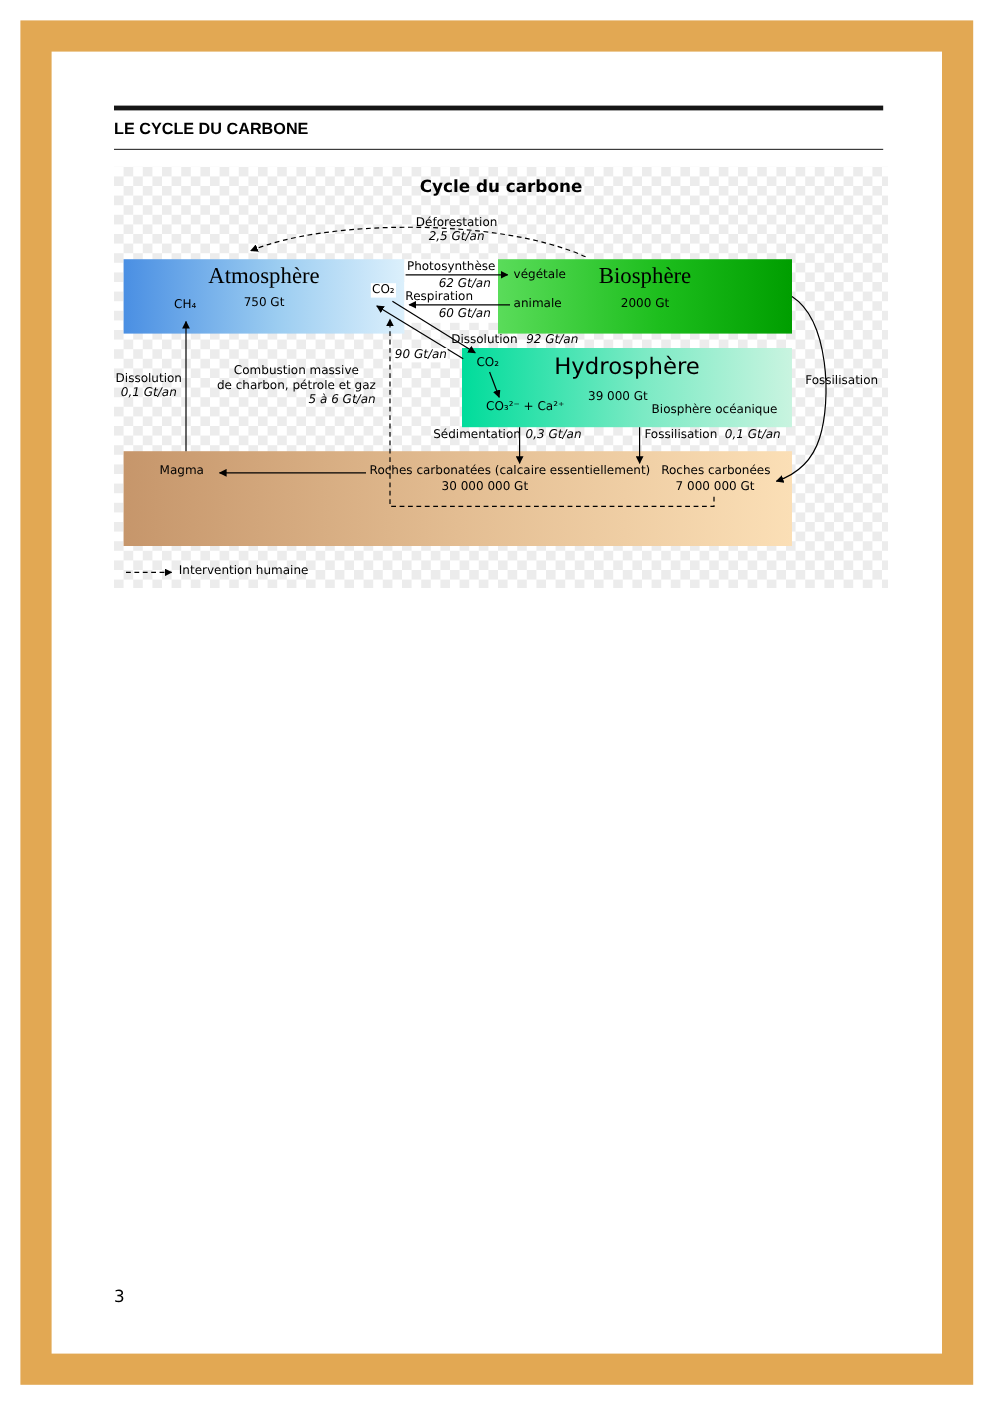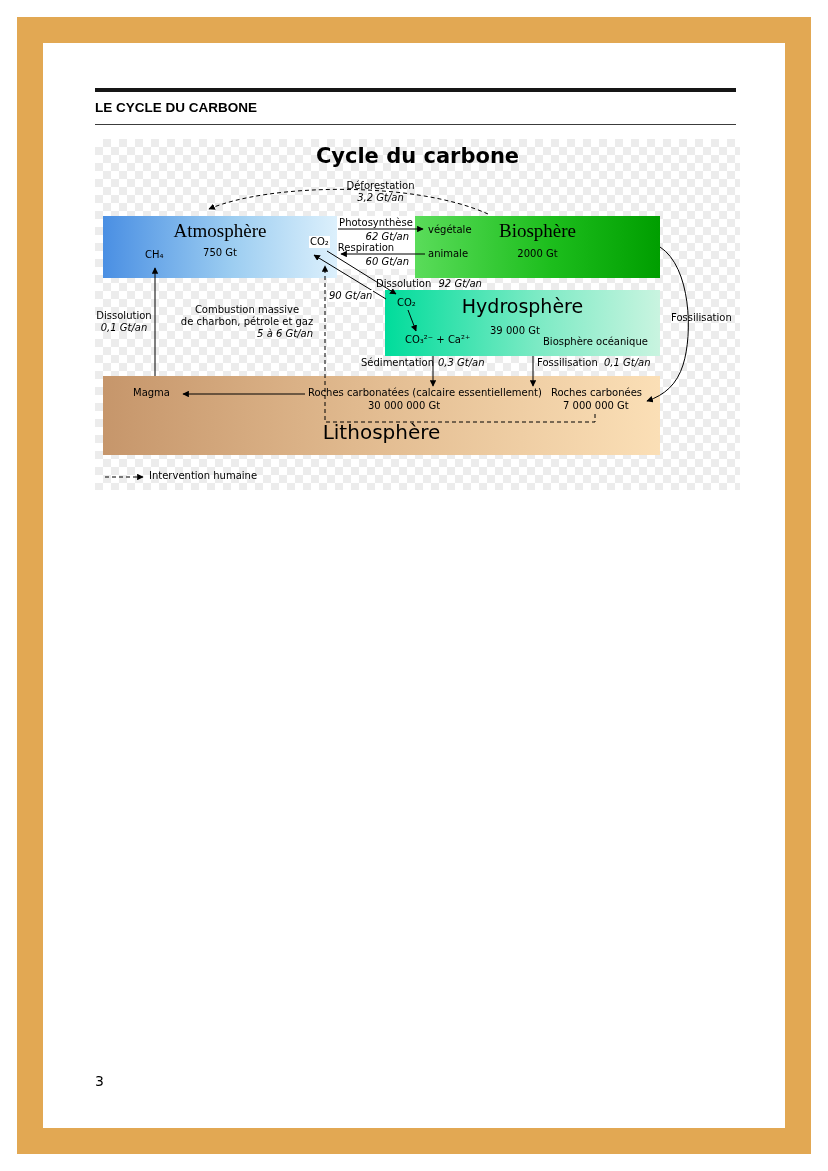--- a/index.html
+++ b/index.html
@@ -14,21 +14,21 @@
   .rule-thick{position:absolute;left:95px;top:88px;width:641px;height:4px;background:#161616;}
   .doc-title{position:absolute;left:95px;top:100px;width:641px;margin:0;text-align:left;
              font-family:"Liberation Sans",sans-serif;font-size:13.5px;font-weight:bold;}
   .rule-thin{position:absolute;left:95px;top:124px;width:641px;height:1px;background:#3c3c3c;}
 
   
   .diagram{position:absolute;left:95px;top:139px;width:645px;height:351px;margin:0;
      background-image:conic-gradient(#ececec 25%,#ffffff 25% 50%,#ececec 50% 75%,#ffffff 75%);
      background-size:16px 16px;font-size:10px;line-height:12px;}
   .d-title{position:absolute;left:0;top:8px;width:100%;text-align:center;
-           font-size:21px;font-weight:bold;line-height:18px;z-index:4;}
+           font-size:14px;font-weight:bold;line-height:18px;z-index:4;}
 
   
   .box{position:absolute;z-index:1;}
   .atm{left:8px;top:77px;width:234px;height:62px;
        background:linear-gradient(90deg,#4A8FE3 0%,#9CCDF1 55%,#DCF0FC 100%);}
   .bio{left:320px;top:77px;width:245px;height:62px;
        background:linear-gradient(90deg,#5ADC5A 0%,#1DBE1D 55%,#009E00 100%);}
   .hyd{left:290px;top:151px;width:275px;height:66px;
        background:linear-gradient(90deg,#00DC9B 0%,#7BEAC4 55%,#C9F4E0 100%);}
   .lit{left:8px;top:237px;width:557px;height:79px;
@@ -114,21 +114,20 @@
 
   <div class="box hyd">
     <div class="res-name">Hydrosphère</div>
     <div class="bx-t hyd-co2">CO₂</div>
     <div class="bx-t hyd-stock">39 000 Gt</div>
     <div class="bx-t carb">CO₃²⁻ + Ca²⁺</div>
     <div class="bx-t biooce">Biosphère océanique</div>
   </div>
 
   <div class="box lit">
-    <div class="res-name">Lithosphère</div>
     <div class="bx-t magma">Magma</div>
     <div class="bx-t r-carbtd">Roches carbonatées (calcaire essentiellement)</div>
     <div class="bx-t r-carbtd-s">30 000 000 Gt</div>
     <div class="bx-t r-carbnd">Roches carbonées</div>
     <div class="bx-t r-carbnd-s">7 000 000 Gt</div>
   </div>
 
   <div class="wpatch"></div>
 
   <svg class="arrows" width="645" height="351" viewBox="0 0 645 351">
@@ -149,21 +148,21 @@
       <path d="M438,217 L438,247" marker-end="url(#arr)"></path>
       <path d="M313,171 L321,192" marker-end="url(#arr)"></path>
       <path d="M210,255 L88,255" marker-end="url(#arr)"></path>
       <path d="M565,108 C596,128 598,195 588,226 C582,245 570,256 552,262" marker-end="url(#arr)"></path>
       <path d="M10,338 L48,338" stroke-dasharray="4,3" marker-end="url(#arr)"></path>
     </g>
   </svg>
 
   <div class="lbl l-defor">
     <span>Déforestation</span>
-    <i>3,2 Gt/an</i>
+    <i>2,5 Gt/an</i>
   </div>
 
   <div class="lbl l-photo">Photosynthèse</div>
   <div class="lbl l-photo-v"><i>62 Gt/an</i></div>
   <div class="lbl l-resp">Respiration</div>
   <div class="lbl l-resp-v"><i>60 Gt/an</i></div>
 
   <div class="lbl l-co2a">CO₂</div>
 
   <div class="lbl l-diss">

